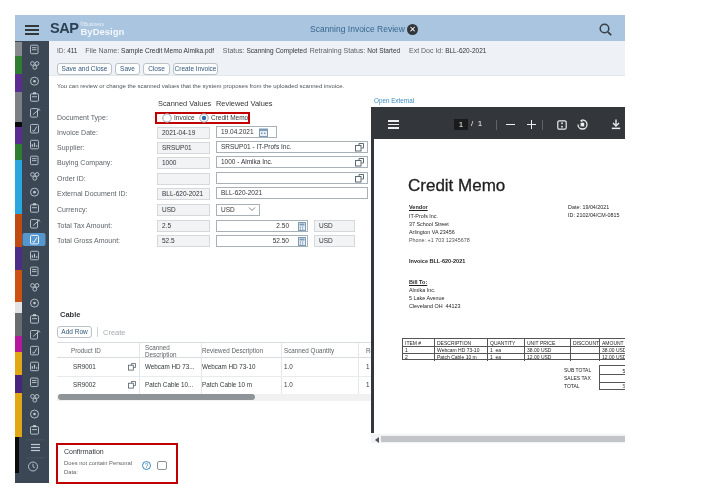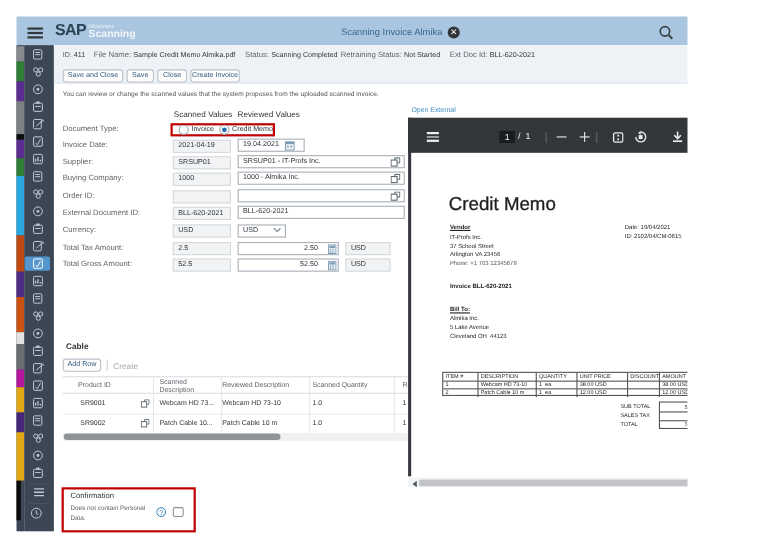--- a/index.html
+++ b/index.html
@@ -17,23 +17,23 @@
 <div id="canvas">
 
   <div class="abs" style="left:15px; top:15px; width:673px; height:26px; background:#a9c5df;"></div>
 
   <div class="abs" style="left:25px; top:24.5px;  width:14px; height:2.2px; background:#33383d;"></div>
   <div class="abs" style="left:25px; top:28.8px;  width:14px; height:2.2px; background:#33383d;"></div>
   <div class="abs" style="left:25px; top:33.1px;  width:14px; height:2.2px; background:#33383d;"></div>
 
   <div class="abs" style="left:50px; top:20px; width:34px; height:16px; color:#2c4154; font-size:14.5px; font-weight:bold; letter-spacing:-0.5px;">SAP</div>
   <div class="abs" style="left:80px; top:20.5px; color:#e9eff5; font-size:5px;">®Business</div>
-  <div class="abs" style="left:80.5px; top:25.5px; color:#f3f7fb; font-size:9.5px; font-weight:bold;">Scanning</div>
-
-  <div class="abs" style="left:310px; top:24px; color:#3a678f; font-size:8.5px; white-space:nowrap;">Scanning Invoice Almika</div>
+  <div class="abs" style="left:80.5px; top:25.5px; color:#f3f7fb; font-size:9.5px; font-weight:bold;">ByDesign</div>
+
+  <div class="abs" style="left:310px; top:24px; color:#3a678f; font-size:8.5px; white-space:nowrap;">Scanning Invoice Review</div>
   <div class="abs" style="left:407px; top:24px; width:11px; height:11px; border-radius:50%; background:#32363a; color:#fff; font-size:8px; line-height:11px; text-align:center;">✕</div>
 
   <svg class="abs" style="left:598px; top:22px;" width="15" height="15" viewBox="0 0 15 15">
     <circle cx="6.5" cy="6.5" r="4.3" fill="none" stroke="#384047" stroke-width="1.5"></circle>
     <line x1="9.8" y1="9.8" x2="13.2" y2="13.2" stroke="#384047" stroke-width="1.7"></line>
   </svg>
 
   <svg class="abs" style="left:627px; top:20px;" width="20" height="20" viewBox="0 0 20 20">
     <circle cx="10" cy="10" r="8.8" fill="#e3e9ee" stroke="#434e59" stroke-width="1.6"></circle>
     <circle cx="10" cy="7.3" r="3.1" fill="#fbfcfd"></circle>

